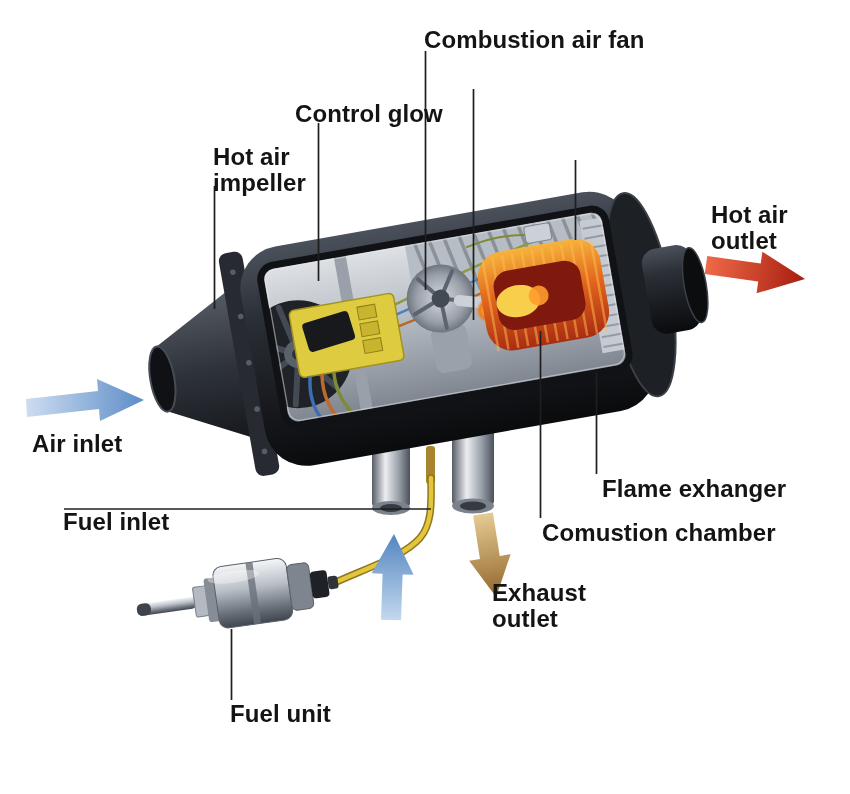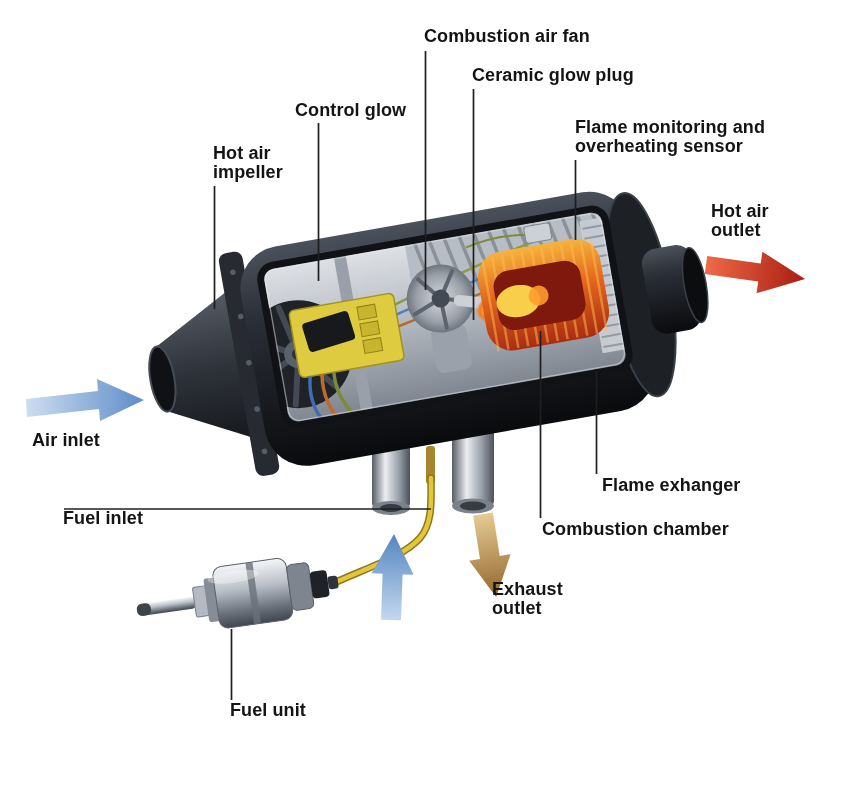--- a/index.html
+++ b/index.html
@@ -8,21 +8,21 @@
     width:850px;height:794px;
     background:#ffffff;
     overflow:hidden;
     font-family:"Liberation Sans", sans-serif;
   }
   .stage svg{position:absolute;left:0;top:0;}
   .label{
     position:absolute;
     font-family:"Liberation Sans", sans-serif;
     font-weight:700;
-    font-size:18px;
+    font-size:24px;
     line-height:1.08;
     color:#141414;
     white-space:pre-line;
     letter-spacing:.1px;
   }
 </style>
 </head>
 <body>
 
 <div class="stage">
@@ -265,29 +265,26 @@
     <line x1="214.5" y1="186" x2="214.5" y2="309"></line>
     <line x1="575.5" y1="160" x2="575.5" y2="240"></line>
     <line x1="596.5" y1="474" x2="596.5" y2="372"></line>
     <line x1="540.5" y1="518" x2="540.5" y2="331"></line>
     <line x1="64" y1="509" x2="431" y2="509"></line>
     <line x1="231.5" y1="700" x2="231.5" y2="629"></line>
   </g>
 </svg>
 
 <div class="label" style="left:424px;top:27px">Combustion air fan</div>
-<div class="label" style="left:472px;top:66px">Ceramic glow plug</div>
 <div class="label" style="left:295px;top:101px">Control glow</div>
 <div class="label" style="left:213px;top:144px">Hot air
 impeller</div>
-<div class="label" style="left:575px;top:118px">Flame monitoring and
-overheating sensor</div>
 <div class="label" style="left:711px;top:202px">Hot air
 outlet</div>
 <div class="label" style="left:32px;top:431px">Air inlet</div>
 <div class="label" style="left:63px;top:509px">Fuel inlet</div>
 <div class="label" style="left:602px;top:476px">Flame exhanger</div>
-<div class="label" style="left:542px;top:520px">Combustion chamber</div>
+<div class="label" style="left:542px;top:520px">Comustion chamber</div>
 <div class="label" style="left:492px;top:580px">Exhaust
 outlet</div>
 <div class="label" style="left:230px;top:701px">Fuel unit</div>
 
 </div>
 
 </body></html>

